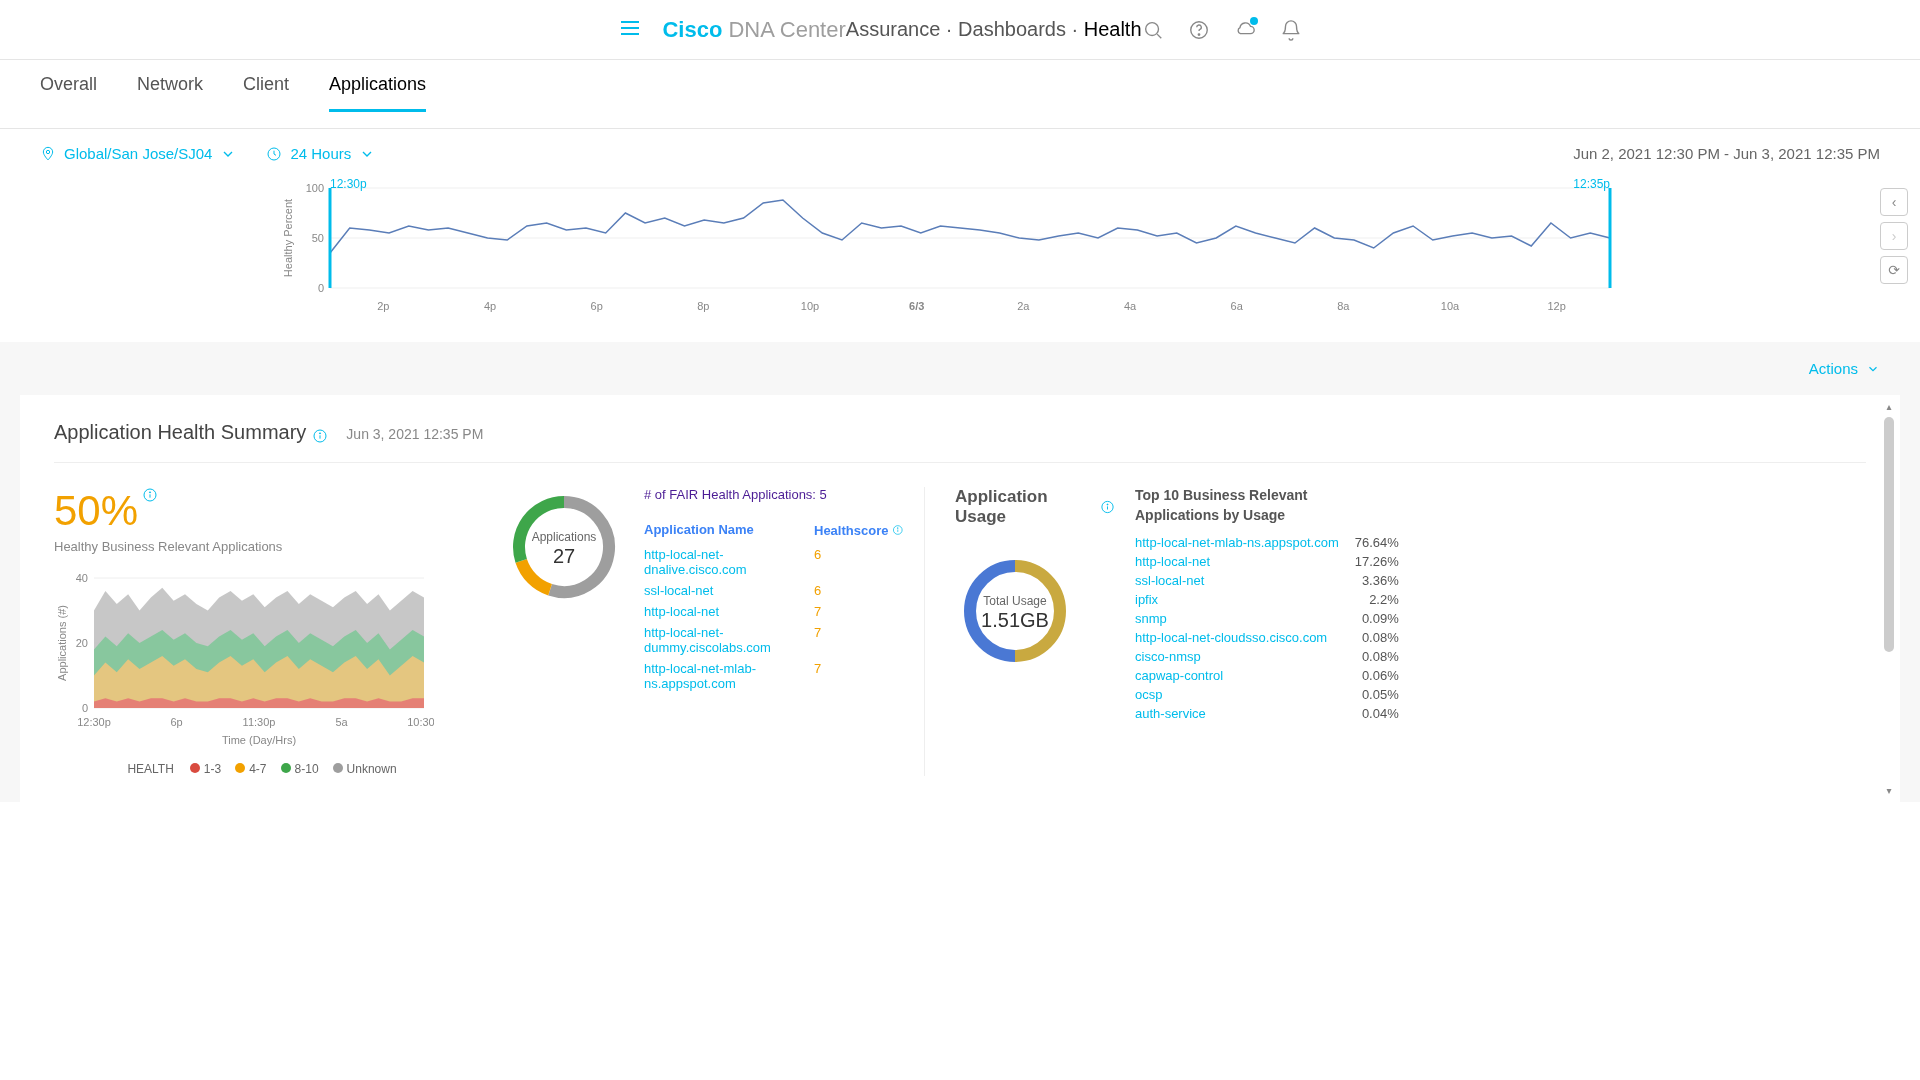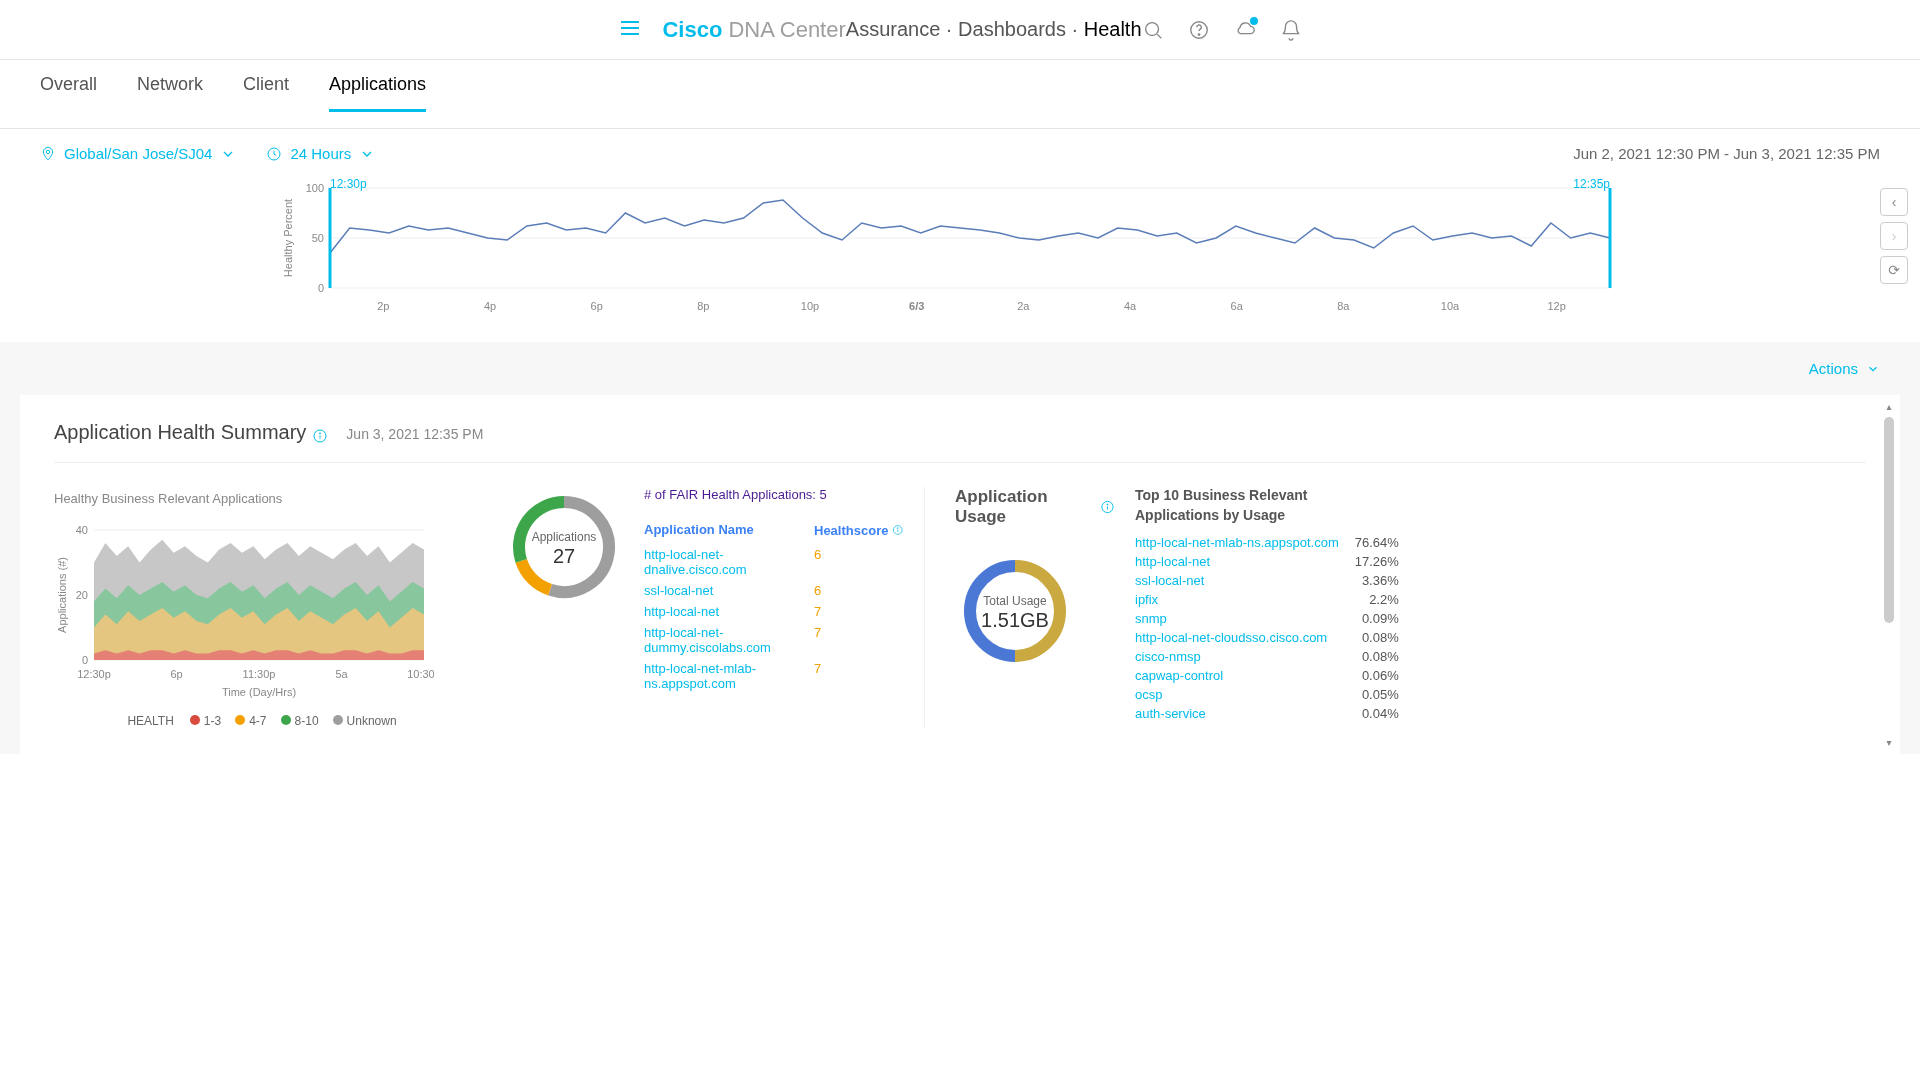--- a/index.html
+++ b/index.html
@@ -223,20 +223,28 @@
             <line x1="12" y1="11" x2="12" y2="16"></line>
             <circle cx="12" cy="8" r="0.8" fill="currentColor"></circle>
           </svg>
     </div>
     <div class="card-time">Jun 3, 2021 12:35 PM</div>
   </div>
 
   <div class="summary-body">
 
     <div class="col-left">
+      <div class="big-pct">
+        <span>50%</span>
+        <svg class="info-icon" viewBox="0 0 24 24" fill="none" stroke="#00bceb" stroke-width="1.5">
+              <circle cx="12" cy="12" r="9"></circle>
+              <line x1="12" y1="11" x2="12" y2="16"></line>
+              <circle cx="12" cy="8" r="0.8" fill="currentColor"></circle>
+            </svg>
+      </div>
       <div class="pct-label">Healthy Business Relevant Applications</div>
       <svg class="area-chart" id="area-svg" viewBox="0 0 380 180">
             <line x1="40" x2="370" y1="140" y2="140" stroke="#eee"></line>
             <text x="34" y="144" text-anchor="end" class="axis-label">0</text>
             <line x1="40" x2="370" y1="75" y2="75" stroke="#eee"></line>
             <text x="34" y="79" text-anchor="end" class="axis-label">20</text>
             <line x1="40" x2="370" y1="10" y2="10" stroke="#eee"></line>
             <text x="34" y="14" text-anchor="end" class="axis-label">40</text>
             <text transform="rotate(-90 12 75)" x="12" y="75" text-anchor="middle" class="ylabel">Applications (#)</text>
             <path d="M40 140 L40 42.5 L51.37931034482759 23 L62.758620689655174 36 L74.13793103448276 26.25 L85.51724137931035 42.5 L96.89655172413794 29.5 L108.27586206896552 19.75 L119.65517241379311 32.75 L131.0344827586207 26.25 L142.41379310344828 36 L153.79310344827587 42.5 L165.17241379310343 29.5 L176.55172413793105 23 L187.93103448275863 32.75 L199.31034482758622 26.25 L210.6896551724138 39.25 L222.06896551724137 29.5 L233.44827586206895 23 L244.82758620689657 36 L256.2068965517241 26.25 L267.58620689655174 32.75 L278.9655172413793 39.25 L290.34482758620686 29.5 L301.7241379310345 23 L313.1034482758621 36 L324.48275862068965 26.25 L335.86206896551727 42.5 L347.2413793103448 32.75 L358.62068965517244 23 L370 29.5 L370 140 Z" fill="#bdbdbd" fill-opacity="0.85"></path>

